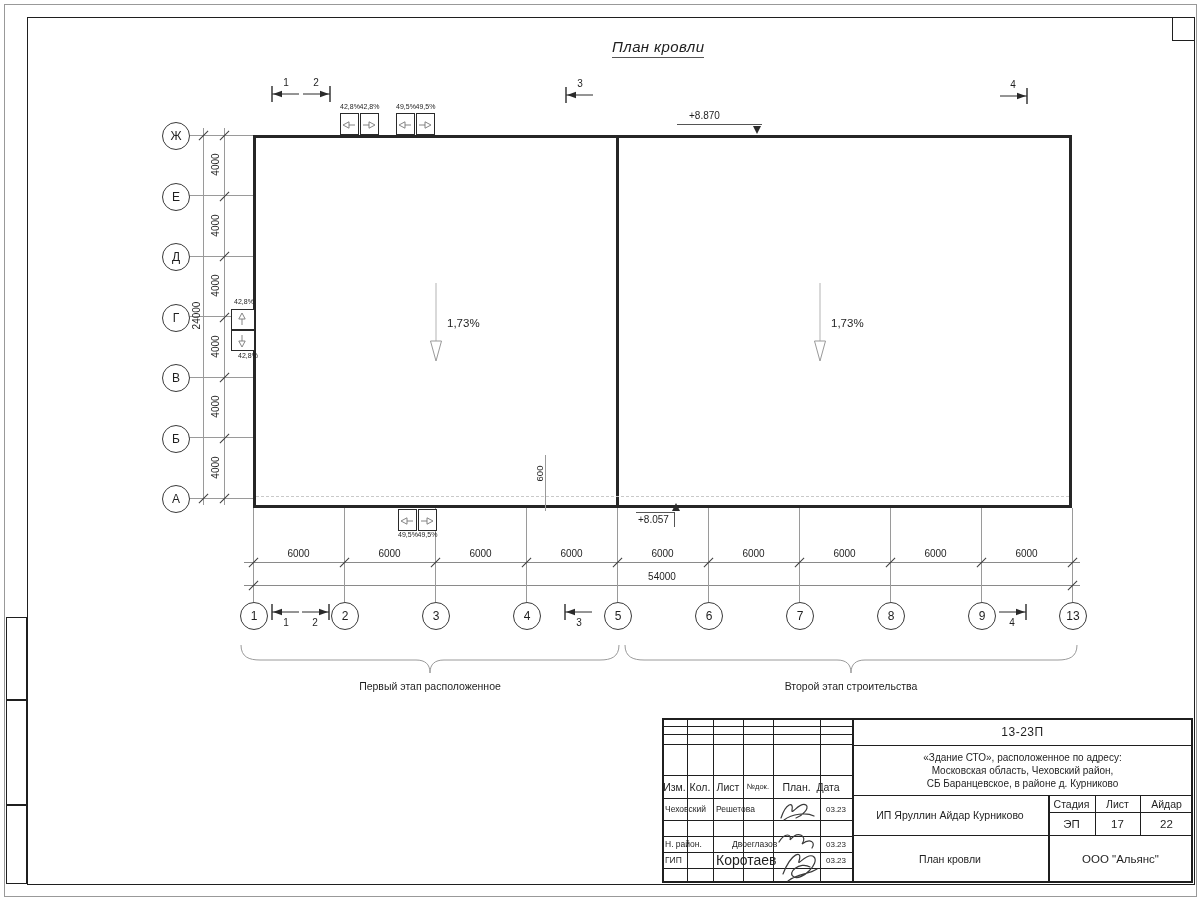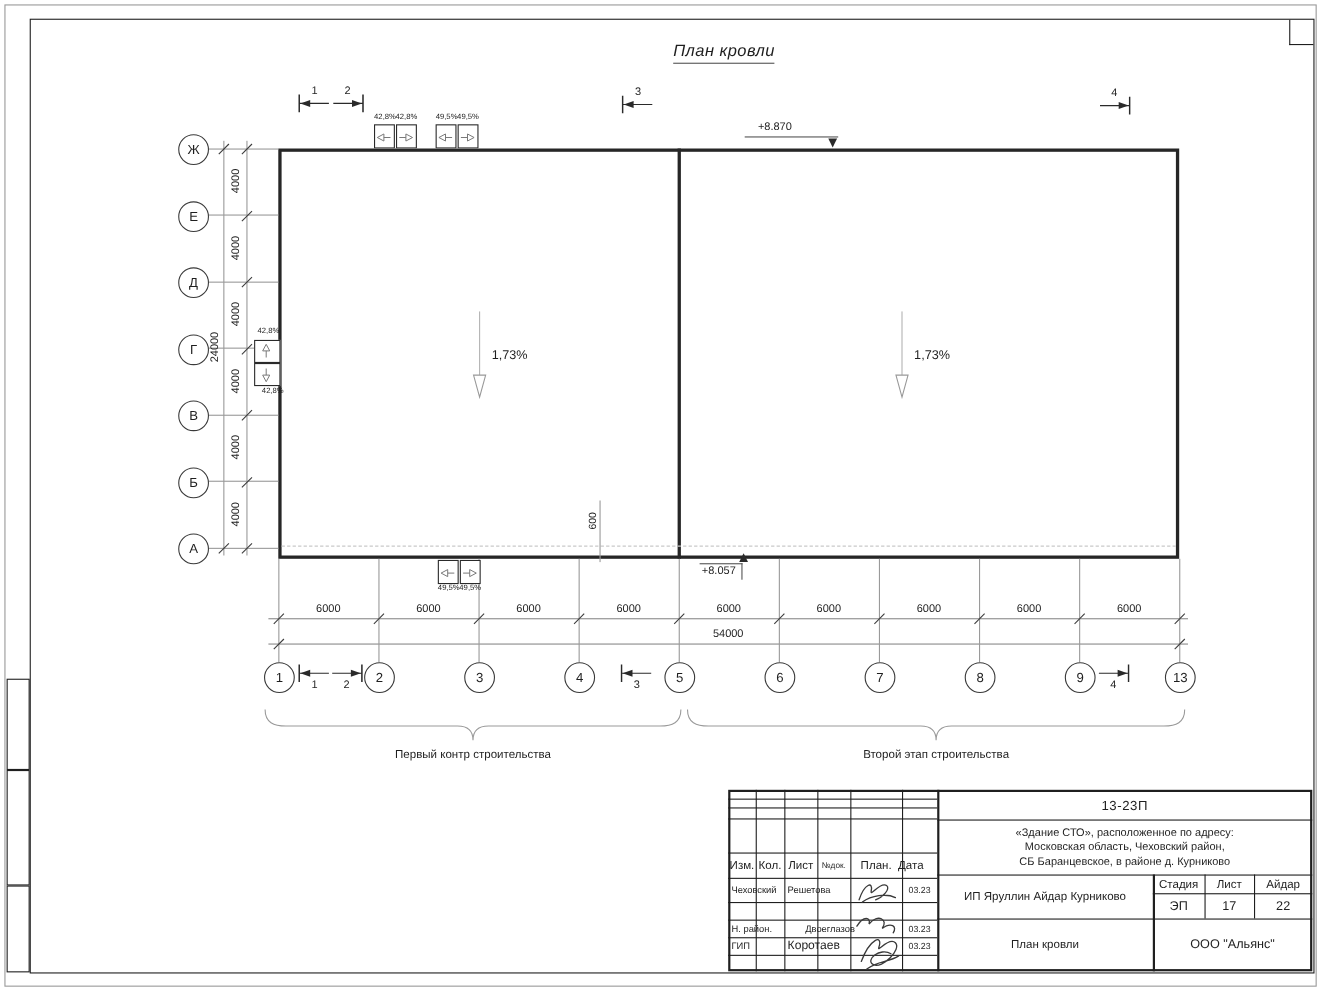--- a/index.html
+++ b/index.html
@@ -245,21 +245,21 @@
         </svg>
       </div>
     </div>
 
   <svg class="abs" style="left:240px;top:644px;" width="380" height="32" viewBox="0 0 380 32">
     <path d="M1,1 C1,13 9,16 20,16 L176,16 C185,16 190,20 190,29 C190,20 195,16 204,16 L360,16 C371,16 379,13 379,1" fill="none" stroke="#9a9a9a" stroke-width="1"></path>
   </svg>
   <svg class="abs" style="left:624px;top:644px;" width="454" height="32" viewBox="0 0 454 32">
     <path d="M1,1 C1,13 9,16 20,16 L213,16 C222,16 227,20 227,29 C227,20 232,16 241,16 L434,16 C445,16 453,13 453,1" fill="none" stroke="#9a9a9a" stroke-width="1"></path>
   </svg>
-  <div class="txt ctr" style="left:310px;top:680px;width:240px;font-size:10.5px;">Первый контр строительства</div>
+  <div class="txt ctr" style="left:310px;top:680px;width:240px;font-size:10.5px;">Первый этап расположенное</div>
   <div class="txt ctr" style="left:731px;top:680px;width:240px;font-size:10.5px;">Второй этап строительства</div>
 
   <div id="titleblock">
     <div class="abs" style="left:662px;top:718px;width:531px;height:165px;border:2px solid #1f1f1f;box-sizing:border-box;"></div>
     <div id="tb-lines">
         <div style="position: absolute; left: 687px; top: 718px; width: 0px; height: 165px; border-left: 1px solid rgb(31, 31, 31);"></div>
         <div style="position: absolute; left: 713px; top: 718px; width: 0px; height: 165px; border-left: 1px solid rgb(31, 31, 31);"></div>
         <div style="position: absolute; left: 743px; top: 718px; width: 0px; height: 165px; border-left: 1px solid rgb(31, 31, 31);"></div>
         <div style="position: absolute; left: 773px; top: 718px; width: 0px; height: 165px; border-left: 1px solid rgb(31, 31, 31);"></div>
         <div style="position: absolute; left: 820px; top: 718px; width: 0px; height: 165px; border-left: 1px solid rgb(31, 31, 31);"></div>
@@ -301,21 +301,21 @@
         <div style="position: absolute; left: 662px; top: 798px; width: 51px; height: 22px; font-size: 8.5px; display: flex; align-items: center; justify-content: flex-start; padding-left: 3px; box-sizing: border-box; text-align: center;">Чеховский</div>
         <div style="position: absolute; left: 713px; top: 798px; width: 60px; height: 22px; font-size: 8.5px; display: flex; align-items: center; justify-content: flex-start; padding-left: 3px; box-sizing: border-box; text-align: center;">Решетова</div>
         <div style="position: absolute; left: 820px; top: 798px; width: 32px; height: 22px; font-size: 8px; display: flex; align-items: center; justify-content: center; padding-left: 0px; box-sizing: border-box; text-align: center;">03.23</div>
         <div style="position: absolute; left: 662px; top: 820px; width: 51px; height: 16px; font-size: 8.5px; display: flex; align-items: center; justify-content: flex-start; padding-left: 3px; box-sizing: border-box; text-align: center;"></div>
         <div style="position: absolute; left: 713px; top: 820px; width: 60px; height: 16px; font-size: 8.5px; display: flex; align-items: center; justify-content: flex-start; padding-left: 3px; box-sizing: border-box; text-align: center;"></div>
         <div style="position: absolute; left: 820px; top: 820px; width: 32px; height: 16px; font-size: 8px; display: flex; align-items: center; justify-content: center; padding-left: 0px; box-sizing: border-box; text-align: center;"></div>
         <div style="position: absolute; left: 662px; top: 836px; width: 51px; height: 16px; font-size: 8.5px; display: flex; align-items: center; justify-content: flex-start; padding-left: 3px; box-sizing: border-box; text-align: center;">Н. район.</div>
         <div style="position: absolute; left: 713px; top: 836px; width: 60px; height: 16px; font-size: 8.5px; display: flex; align-items: center; justify-content: flex-start; padding-left: 19px; box-sizing: border-box; text-align: center;">Двоеглазов</div>
         <div style="position: absolute; left: 820px; top: 836px; width: 32px; height: 16px; font-size: 8px; display: flex; align-items: center; justify-content: center; padding-left: 0px; box-sizing: border-box; text-align: center;">03.23</div>
         <div style="position: absolute; left: 662px; top: 852px; width: 51px; height: 16px; font-size: 8.5px; display: flex; align-items: center; justify-content: flex-start; padding-left: 3px; box-sizing: border-box; text-align: center;">ГИП</div>
-        <div style="position: absolute; left: 713px; top: 852px; width: 60px; height: 16px; font-size: 11px; display: flex; align-items: center; justify-content: flex-start; padding-left: 3px; box-sizing: border-box; text-align: center;">Коротаев</div>
+        <div style="position: absolute; left: 713px; top: 852px; width: 60px; height: 16px; font-size: 14px; display: flex; align-items: center; justify-content: flex-start; padding-left: 3px; box-sizing: border-box; text-align: center;">Коротаев</div>
         <div style="position: absolute; left: 820px; top: 852px; width: 32px; height: 16px; font-size: 8px; display: flex; align-items: center; justify-content: center; padding-left: 0px; box-sizing: border-box; text-align: center;">03.23</div>
         <div style="position: absolute; left: 662px; top: 868px; width: 51px; height: 15px; font-size: 8.5px; display: flex; align-items: center; justify-content: flex-start; padding-left: 3px; box-sizing: border-box; text-align: center;"></div>
         <div style="position: absolute; left: 713px; top: 868px; width: 60px; height: 15px; font-size: 8.5px; display: flex; align-items: center; justify-content: flex-start; padding-left: 3px; box-sizing: border-box; text-align: center;"></div>
         <div style="position: absolute; left: 820px; top: 868px; width: 32px; height: 15px; font-size: 8px; display: flex; align-items: center; justify-content: center; padding-left: 0px; box-sizing: border-box; text-align: center;"></div>
         <div style="position: absolute; left: 1048px; top: 795px; width: 47px; height: 17px; font-size: 10.5px; display: flex; align-items: center; justify-content: center; padding-left: 0px; box-sizing: border-box; text-align: center;">Стадия</div>
         <div style="position: absolute; left: 1095px; top: 795px; width: 45px; height: 17px; font-size: 10.5px; display: flex; align-items: center; justify-content: center; padding-left: 0px; box-sizing: border-box; text-align: center;">Лист</div>
         <div style="position: absolute; left: 1140px; top: 795px; width: 53px; height: 17px; font-size: 10.5px; display: flex; align-items: center; justify-content: center; padding-left: 0px; box-sizing: border-box; text-align: center;">Айдар</div>
         <div style="position: absolute; left: 1048px; top: 812px; width: 47px; height: 23px; font-size: 11.5px; display: flex; align-items: center; justify-content: center; padding-left: 0px; box-sizing: border-box; text-align: center;">ЭП</div>
         <div style="position: absolute; left: 1095px; top: 812px; width: 45px; height: 23px; font-size: 11.5px; display: flex; align-items: center; justify-content: center; padding-left: 0px; box-sizing: border-box; text-align: center;">17</div>
         <div style="position: absolute; left: 1140px; top: 812px; width: 53px; height: 23px; font-size: 11.5px; display: flex; align-items: center; justify-content: center; padding-left: 0px; box-sizing: border-box; text-align: center;">22</div>

